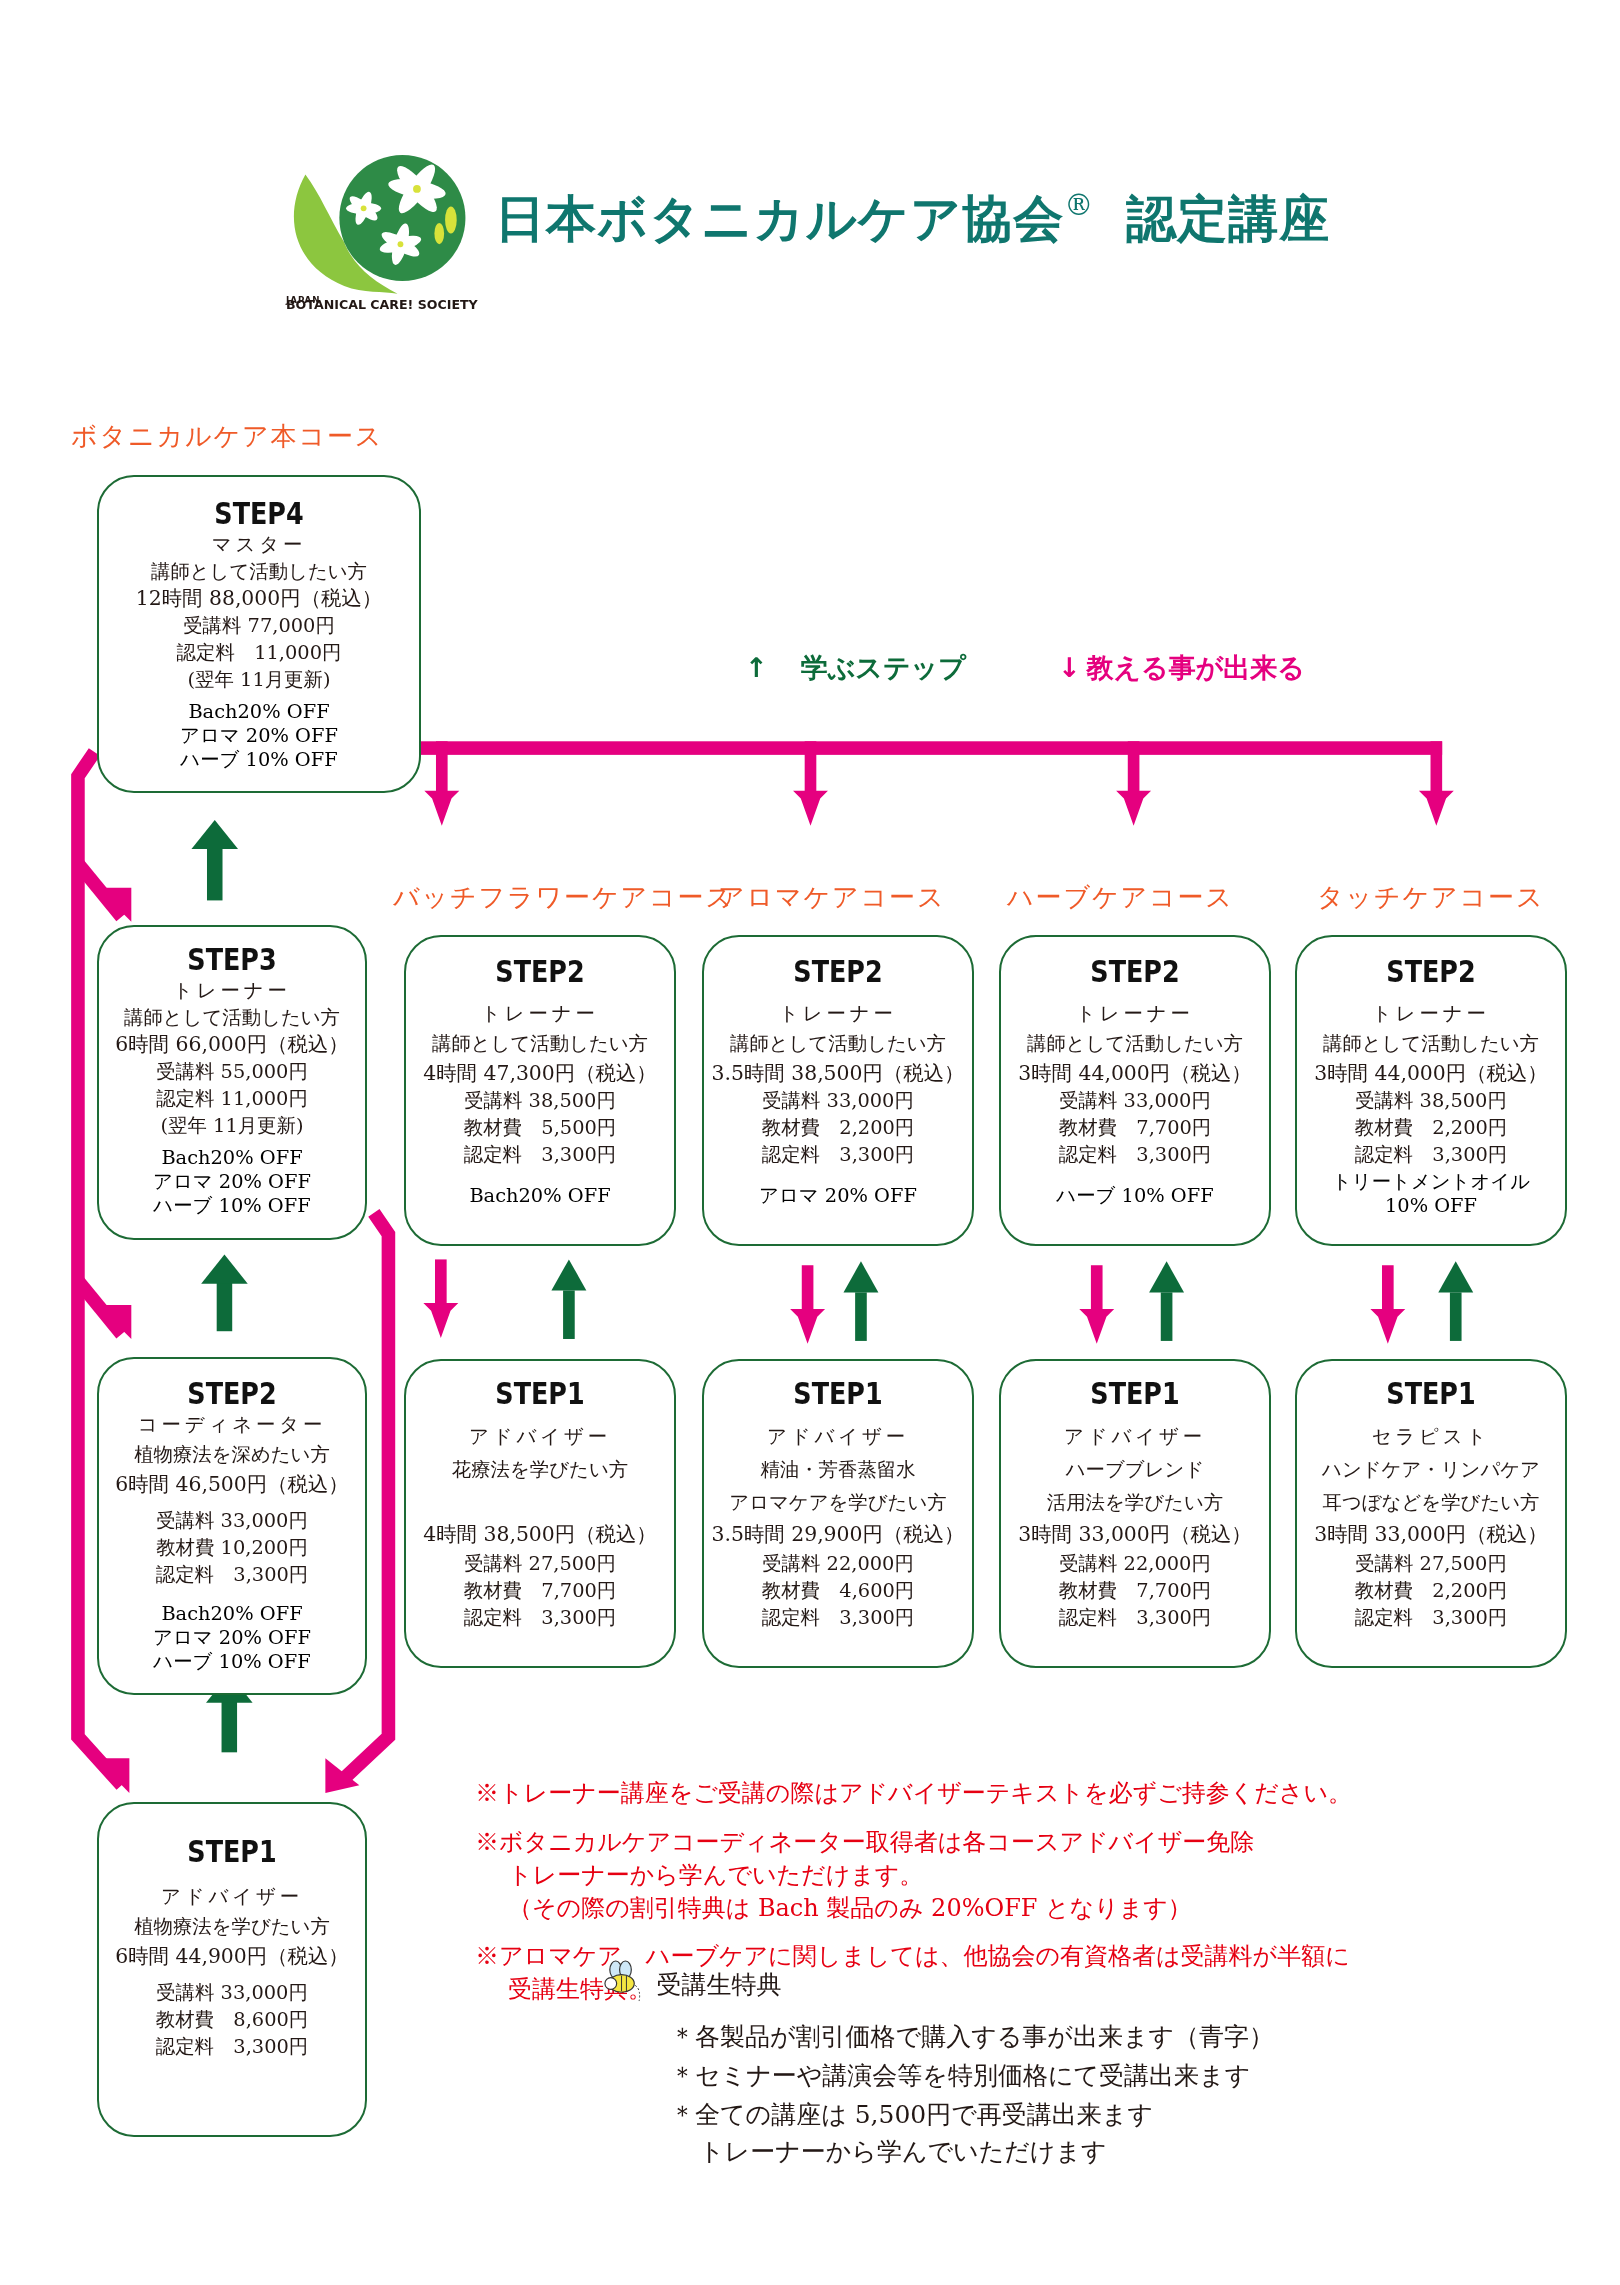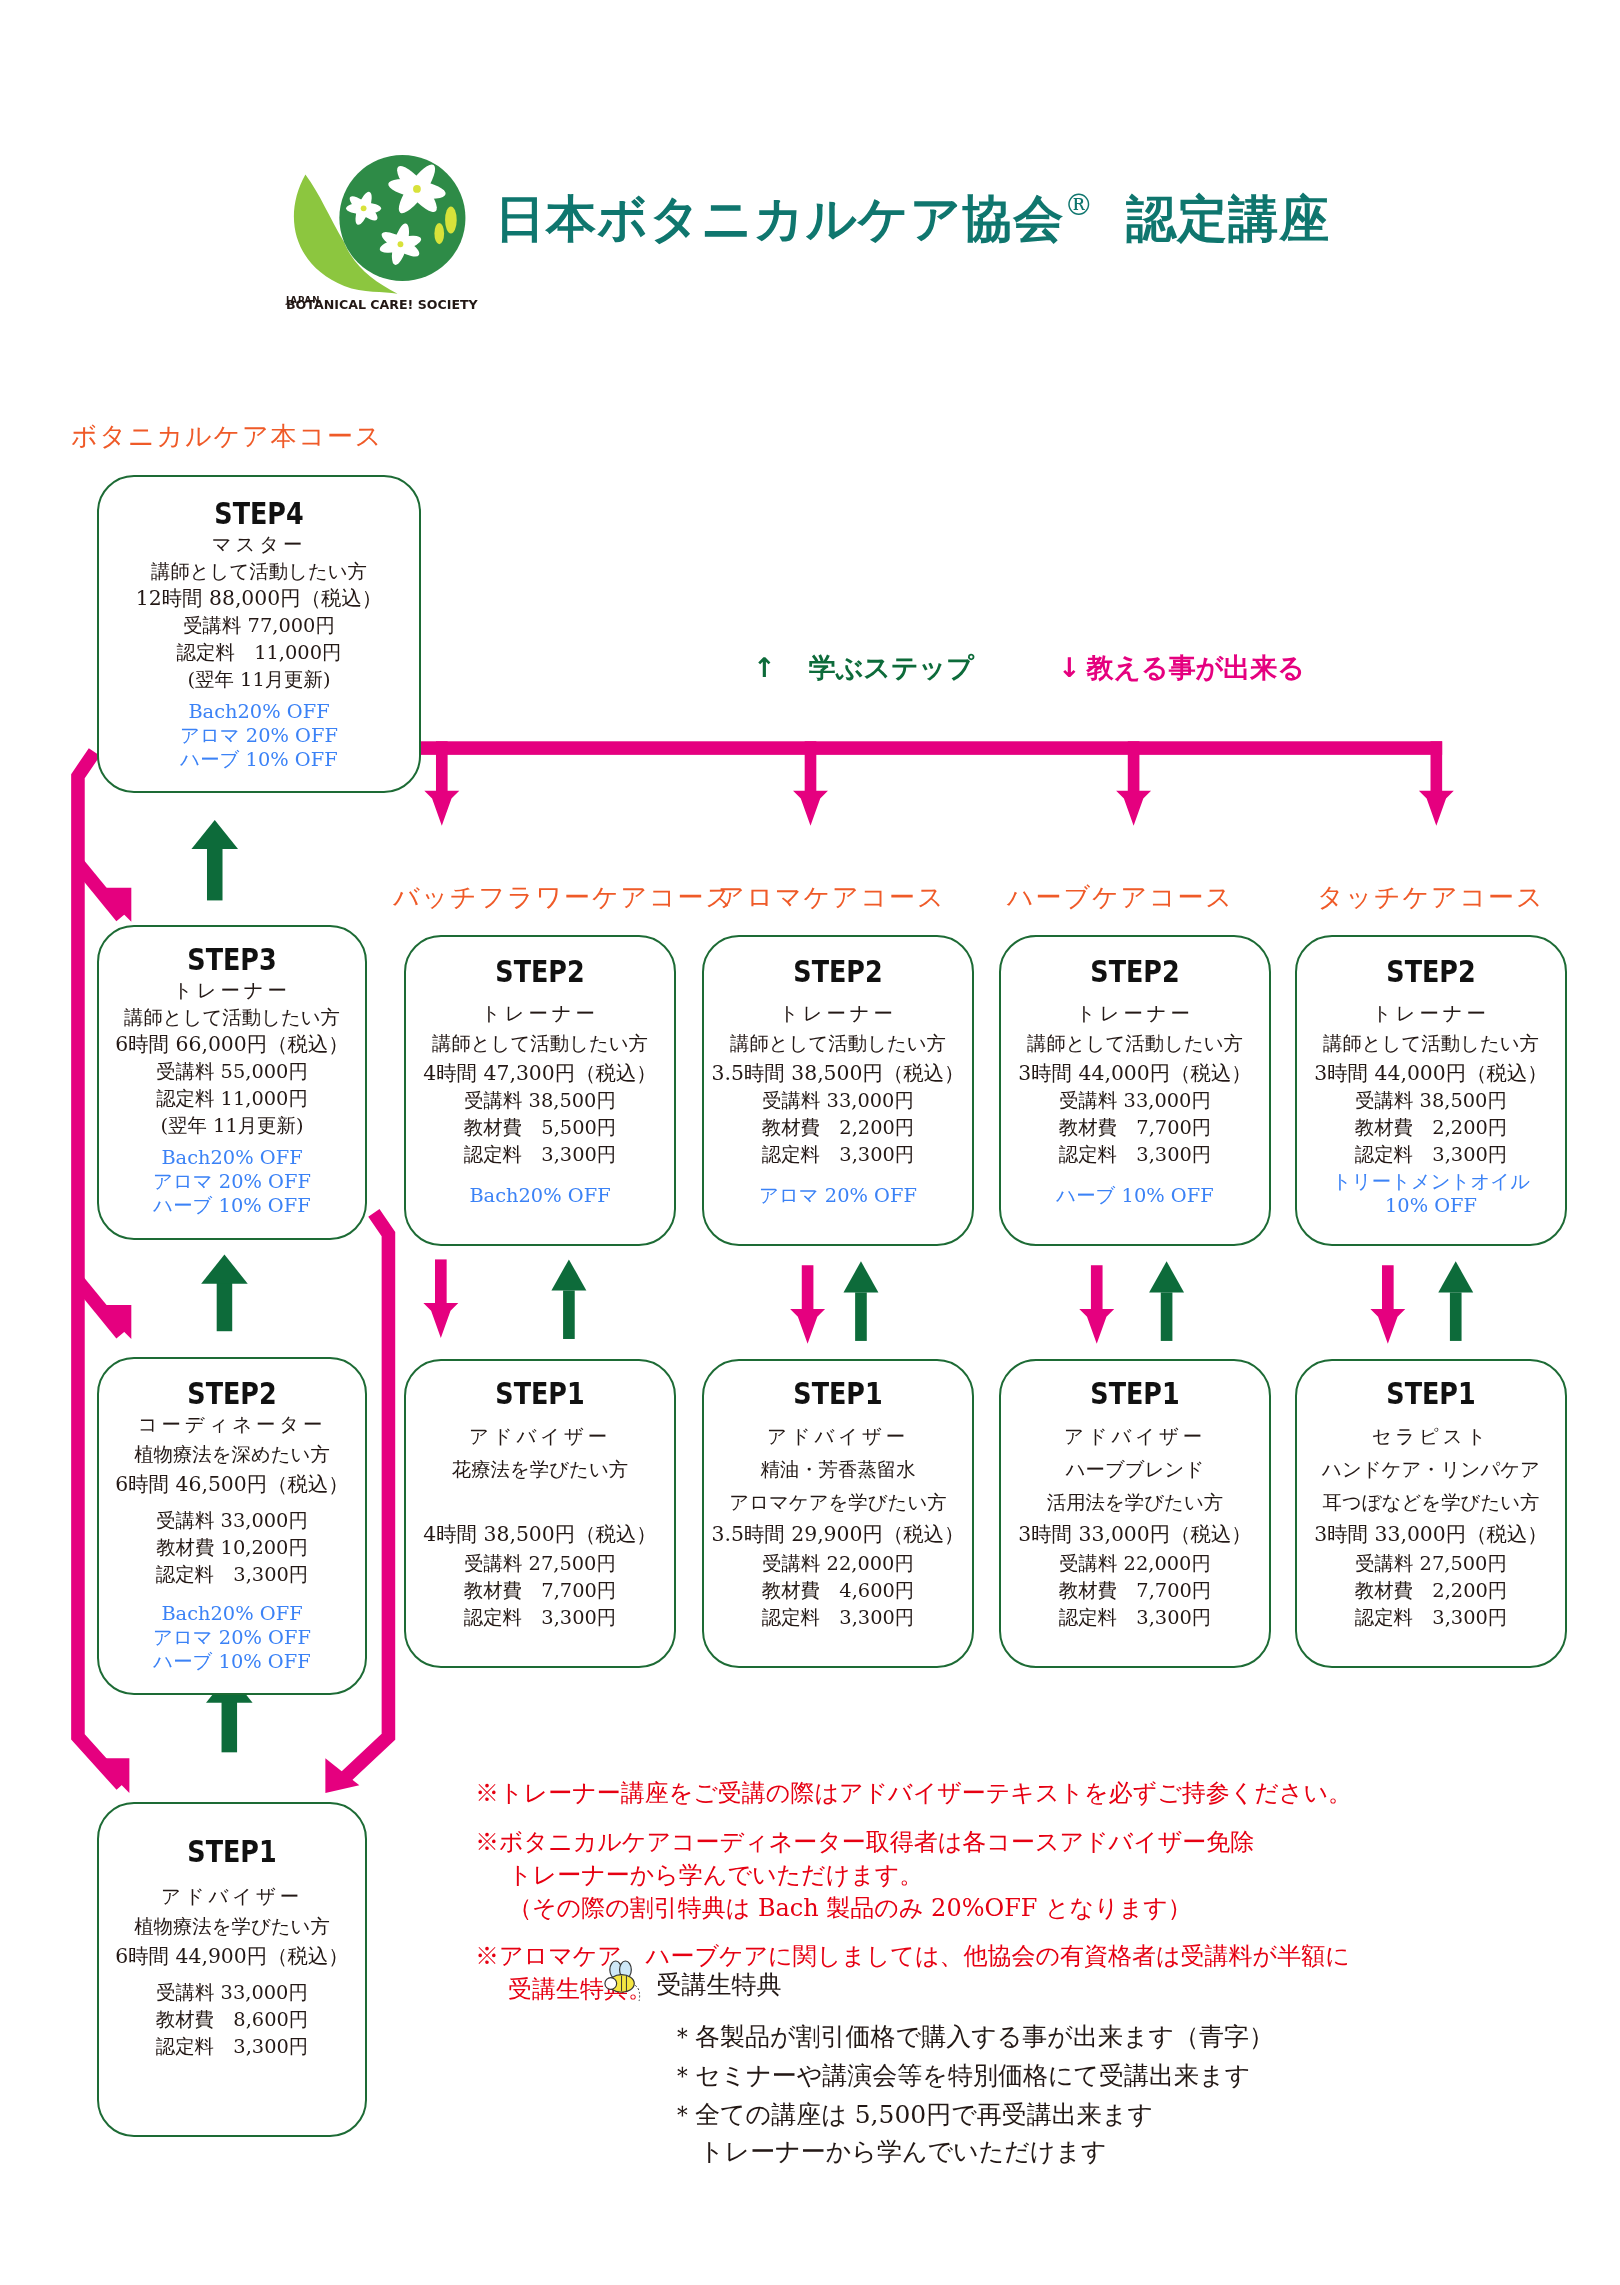--- a/index.html
+++ b/index.html
@@ -12,34 +12,34 @@
                 letter-spacing: 1px; color: #0f766e; white-space: nowrap; text-align: center; }
   .page-title sup { font-size: 29px; vertical-align: 21.3px; font-weight: normal; }
 
   
   .course-label { position: absolute; color: #ef5a28; font-size: 26px; white-space: nowrap;
                   letter-spacing: 1.9px; font-family: "DejaVu Sans", sans-serif; }
 
   
   .legend { position: absolute; top: 650px; font-size: 27px; font-weight: bold; white-space: nowrap;
             font-family: "DejaVu Sans", sans-serif; }
-  .legend.learn { left: 745px; color: #0d6b3a; margin-left: 8px; }
+  .legend.learn { left: 745px; color: #0d6b3a; }
   .legend.teach { left: 1058px; color: #e5007f; }
   .legend .glyph { font-weight: bold; margin-right: 33px; }
   .legend.teach .glyph { margin-right: 5.8px; }
 
   
   .step-box { position: absolute; border: 2.9px solid #1d6b35; border-radius: 37px;
               background: #ffffff; box-sizing: border-box; text-align: center; }
   .step-title { font-family: "DejaVu Sans", sans-serif; font-weight: bold; font-size: 31px;
                 letter-spacing: 0px; transform: scaleX(0.82); display: block; color: #111; }
   .line { display: block; font-size: 19.4px; line-height: 27px; white-space: nowrap; }
   .line.role { letter-spacing: 3.9px; }
   .line.price { font-size: 20.4px; }
-  .perk { display: block; font-size: 19.4px; line-height: 24px; color: #3b82f6; white-space: nowrap; }
+  .perk { display: block; font-size: 19.4px; line-height: 24px; color: #000000; white-space: nowrap; }
 
   
   .notes { position: absolute; left: 475px; top: 1777px; color: #e60012; font-size: 24px; }
   .note { margin-bottom: 15.5px; }
   .note span { display: block; line-height: 33px; white-space: nowrap; }
   .note .cont { padding-left: 33px; }
 
   .benefits { position: absolute; left: 602px; top: 1960px; font-size: 25px; color: #231815; }
   .benefits .head { display: flex; align-items: center; gap: 11.6px; margin-left: 0; }
   .benefits ul { list-style: none; margin: 7.8px 0 0 68px; padding: 0; }

